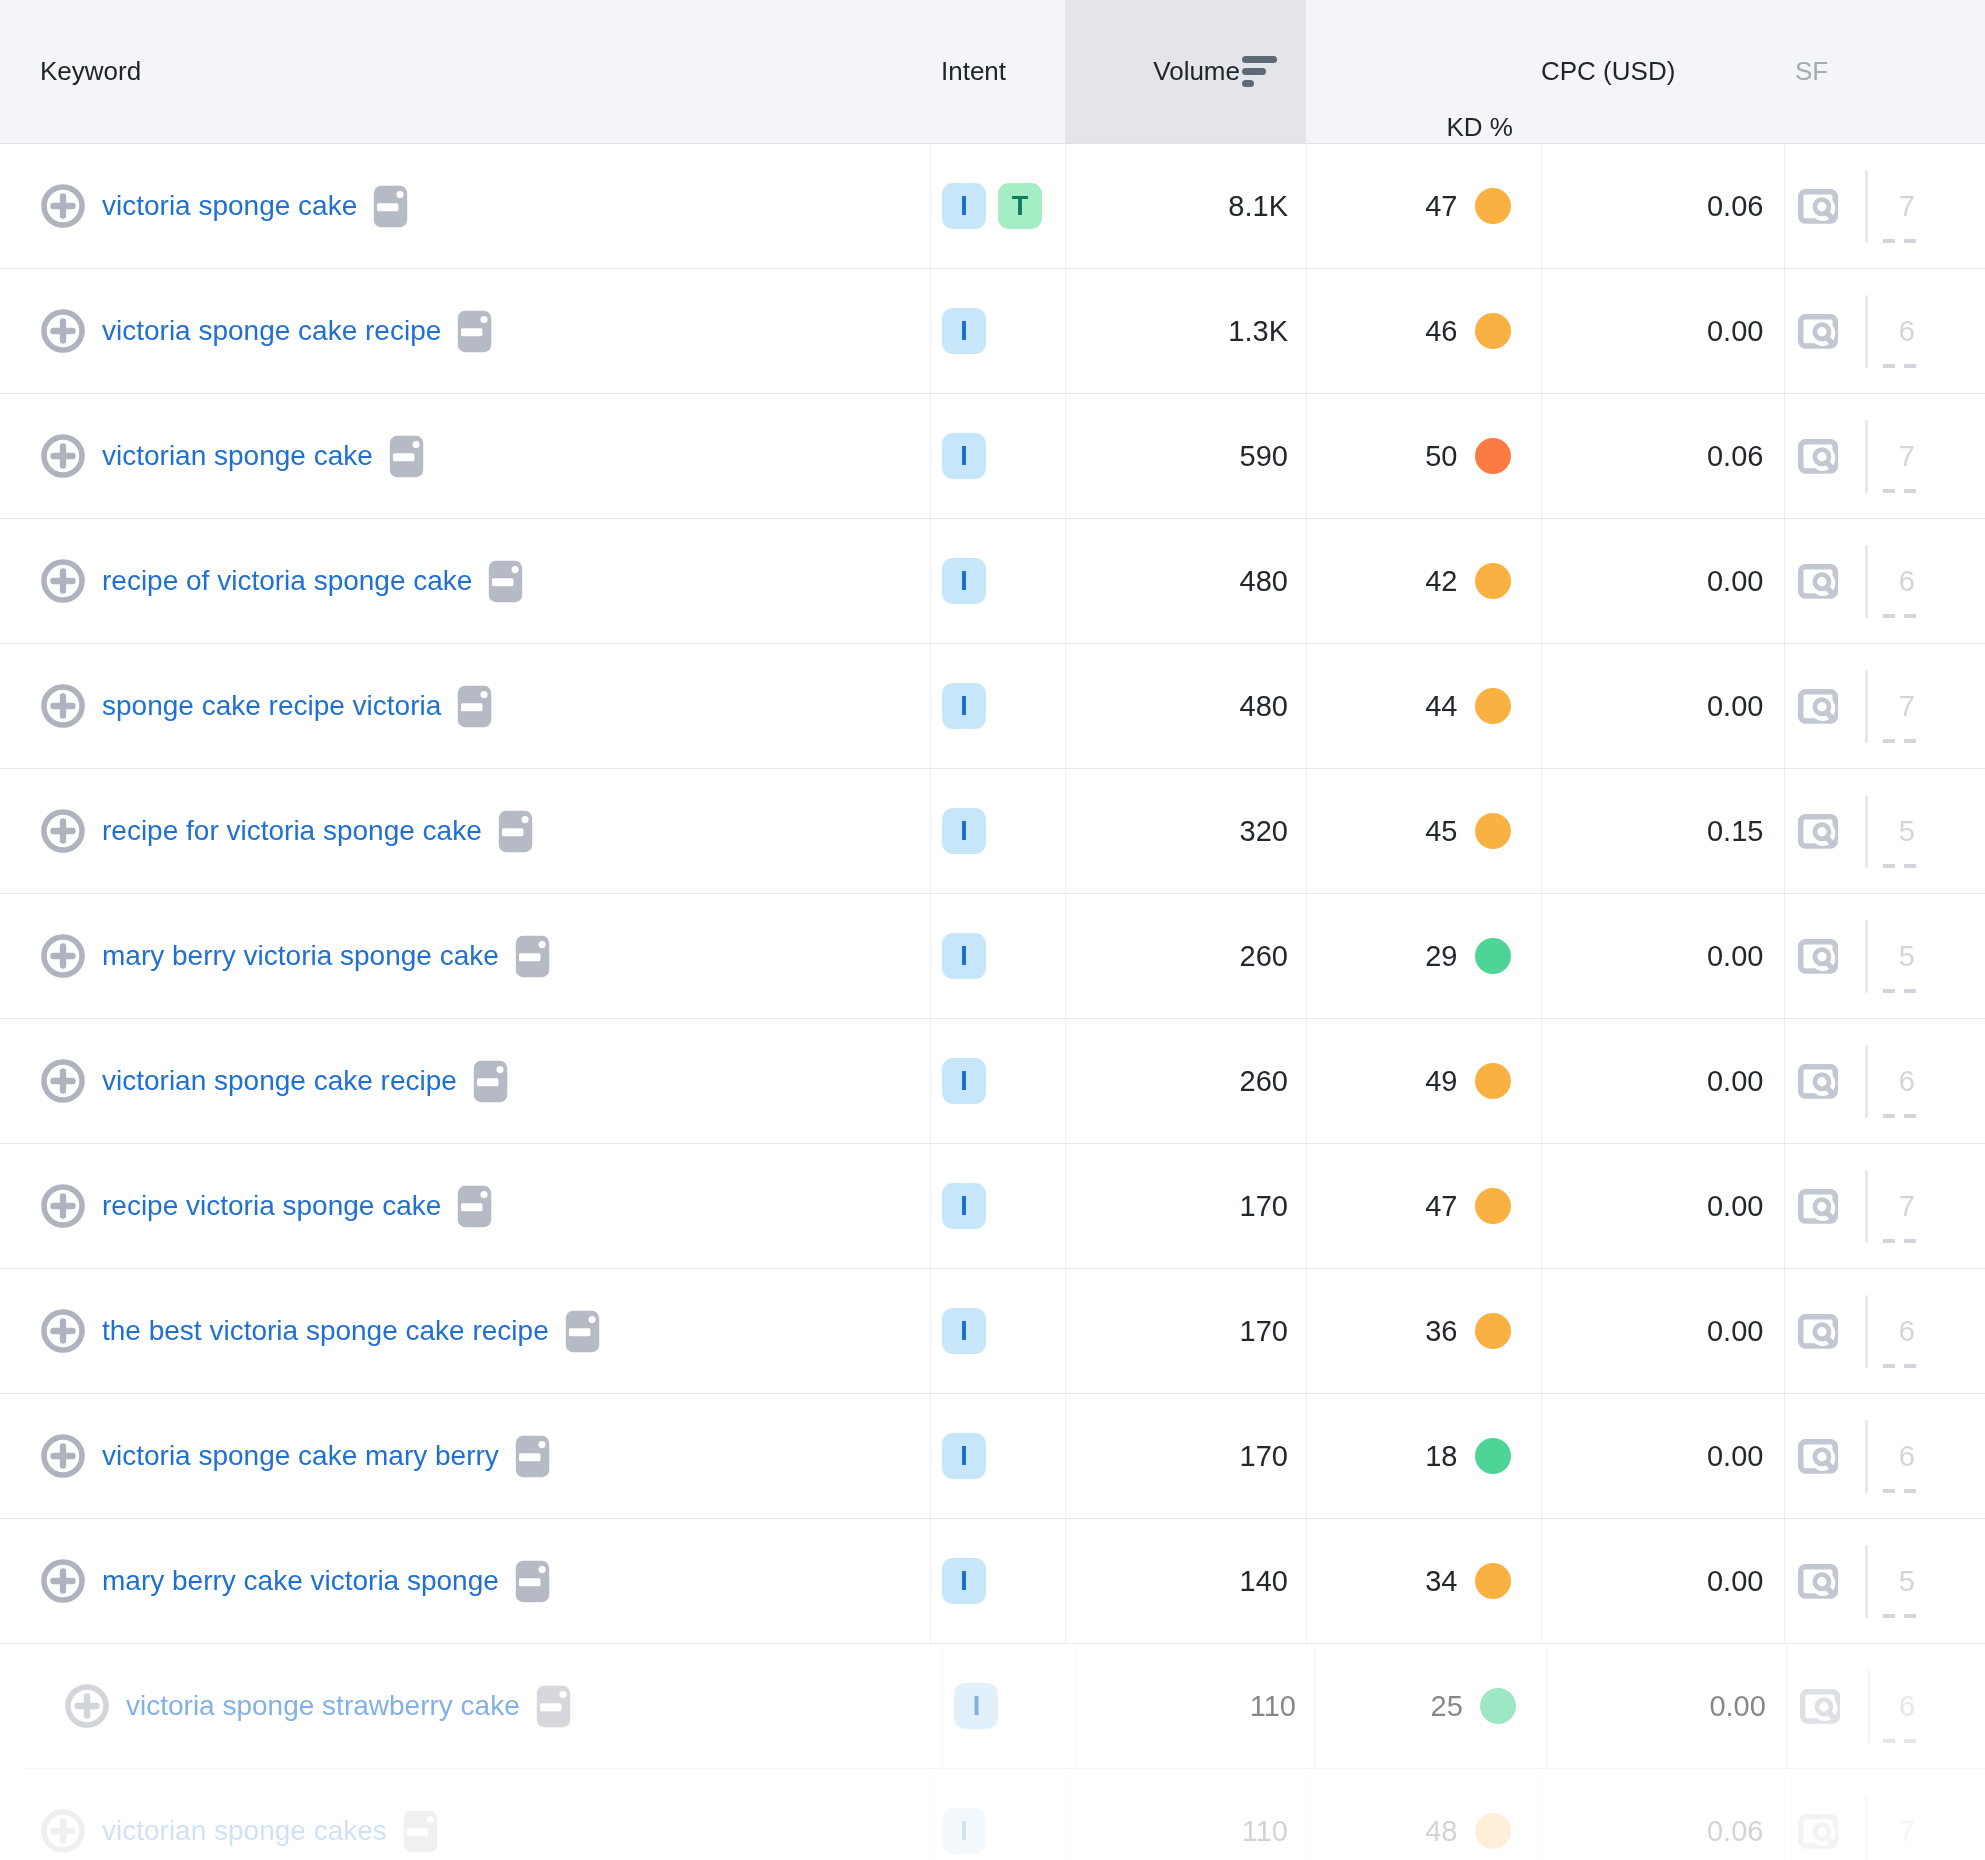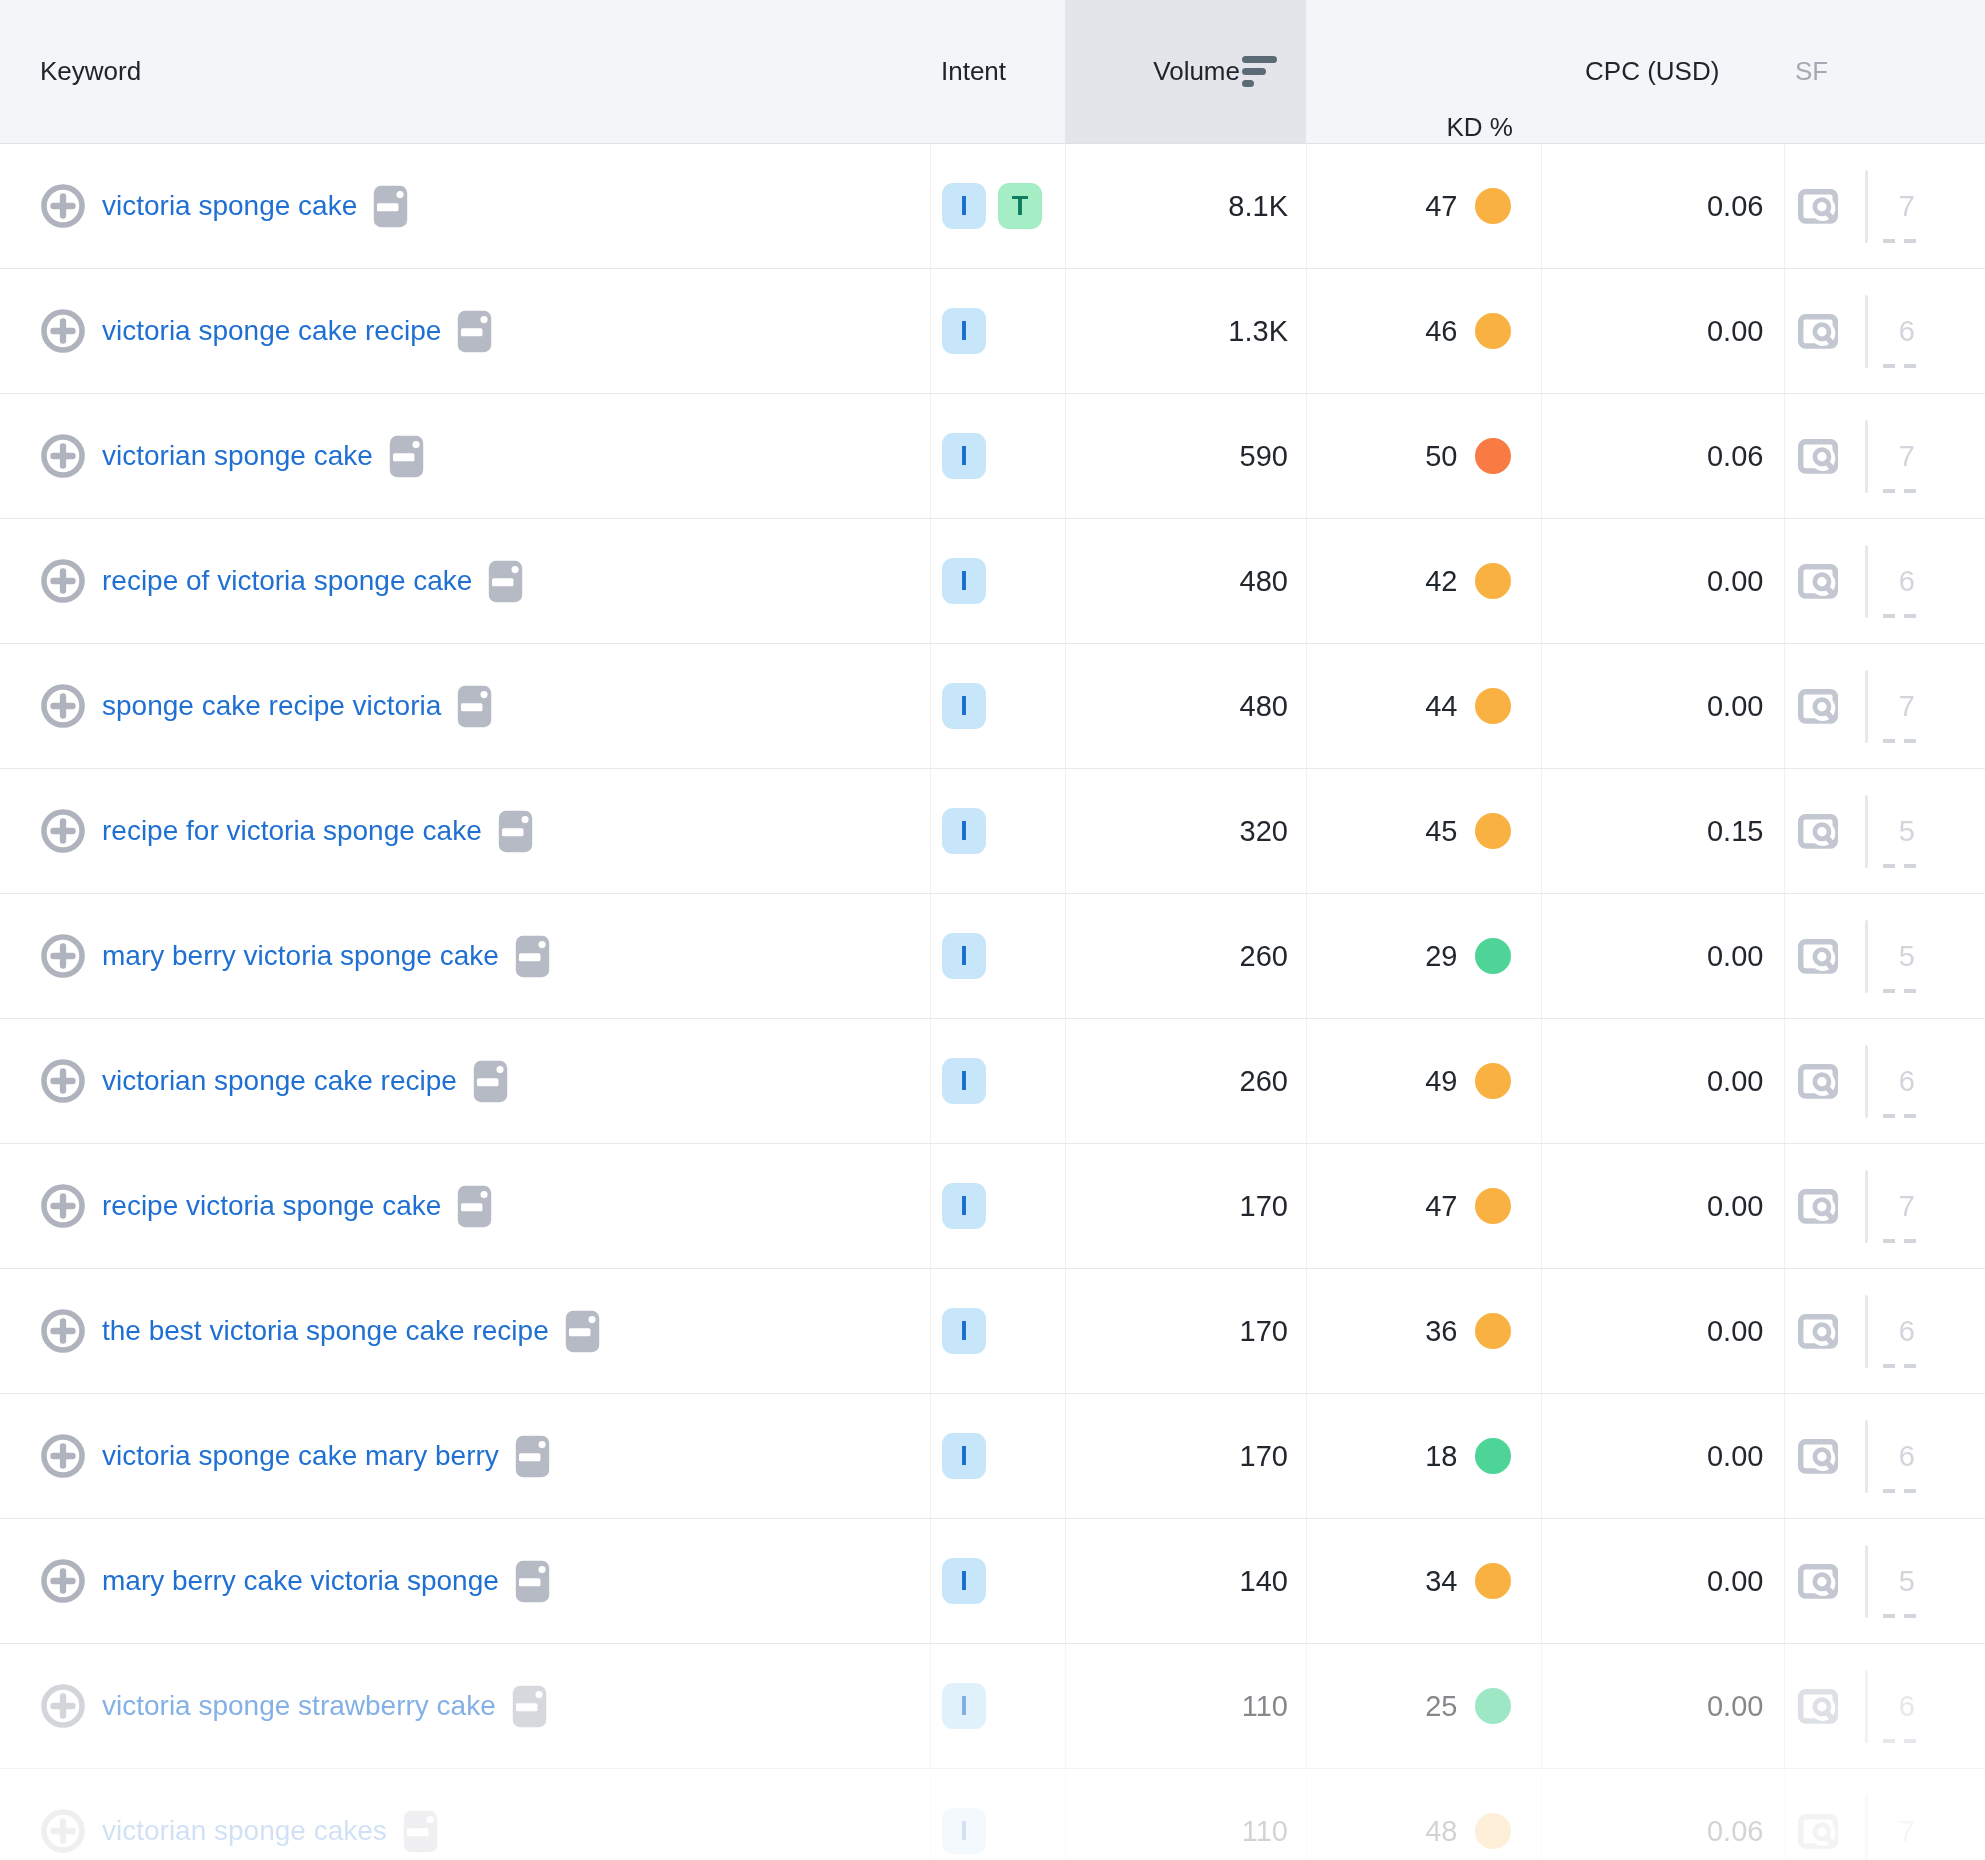--- a/index.html
+++ b/index.html
@@ -21,21 +21,21 @@
   .cell{display:flex; align-items:center; height:100%;}
   .c-keyword{width:930px; padding-left:40px;}
   .c-intent{width:135px; padding-left:11px; border-left:1.6px solid var(--c-grid_line);}
   .c-volume{width:241px; justify-content:flex-end; padding-right:18px; border-left:1.6px solid var(--c-grid_line);}
   .c-kd{width:235px; justify-content:flex-end; padding-right:30px; border-left:1.6px solid var(--c-grid_line);}
   .c-cpc{width:243px; justify-content:flex-end; padding-right:20.6px; border-left:1.6px solid var(--c-grid_line);}
   .c-sf{width:201px; padding-left:11px; border-left:1.6px solid var(--c-grid_line);}
   .hrow .cell{border-left:none;}
   .h-volume{background:var(--c-volume_header_bg); justify-content:flex-end; padding-right:29px; gap:2px;}
   .h-kd{justify-content:flex-end; padding-right:28px;align-items:flex-end;}
-  .h-cpc{justify-content:center; padding-right:20.6px;}
+  .h-cpc{justify-content:flex-start; padding-right:20.6px;}
   .h-sf{padding-right:97px; color:var(--c-sf_header);}
   .sort-icon{display:flex; flex-direction:column; gap:4.8px; align-items:flex-start; cursor:pointer;}
   .sort-icon i{display:block; height:7.1px; border-radius:4px; background:var(--c-sort_icon);}
   .sort-icon i:nth-child(1){width:35px;} .sort-icon i:nth-child(2){width:24px;} .sort-icon i:nth-child(3){width:12px;}
   .plus{flex:0 0 46px; height:46px; margin-right:16px; cursor:pointer;}
   .kw{color:var(--c-link); font-size:28px; text-decoration:none; cursor:pointer;}
   .pageicon{margin-left:16px; display:flex; align-items:center; cursor:pointer;}
   .badge{width:44px; height:46px; border-radius:11px; margin-right:12px;
     display:flex; align-items:center; justify-content:center; font-size:27px; font-weight:700;}
   .badge.I{background:var(--c-intent_i_bg); color:var(--c-intent_i_text);}
@@ -626,21 +626,21 @@
           <path d="M40 37 L46 44" stroke="#c3c7d1" stroke-width="7" stroke-linecap="round"></path>
         </svg>
       </span>
       <span class="vdiv"></span>
       <span class="sfwrap">
         <span class="sfnum">5</span>
       </span>
     </div>
   </div>
 
-  <div class="row" style="opacity: 0.55;">
+  <div class="row" style="opacity: 0.55; margin-left: 24px;">
     <div class="cell c-keyword">
       <span class="plus">
         <svg width="46" height="46" viewBox="0 0 58 58">
           <circle cx="29" cy="29" r="24" fill="none" stroke="#aeb3bd" stroke-width="7"></circle>
           <path d="M29 17 v24 M17 29 h24" stroke="#aeb3bd" stroke-width="8" stroke-linecap="round"></path>
         </svg>
       </span>
       <a class="kw">victoria sponge strawberry cake</a>
       <span class="pageicon">
         <svg width="35" height="43" viewBox="0 0 44 54">

